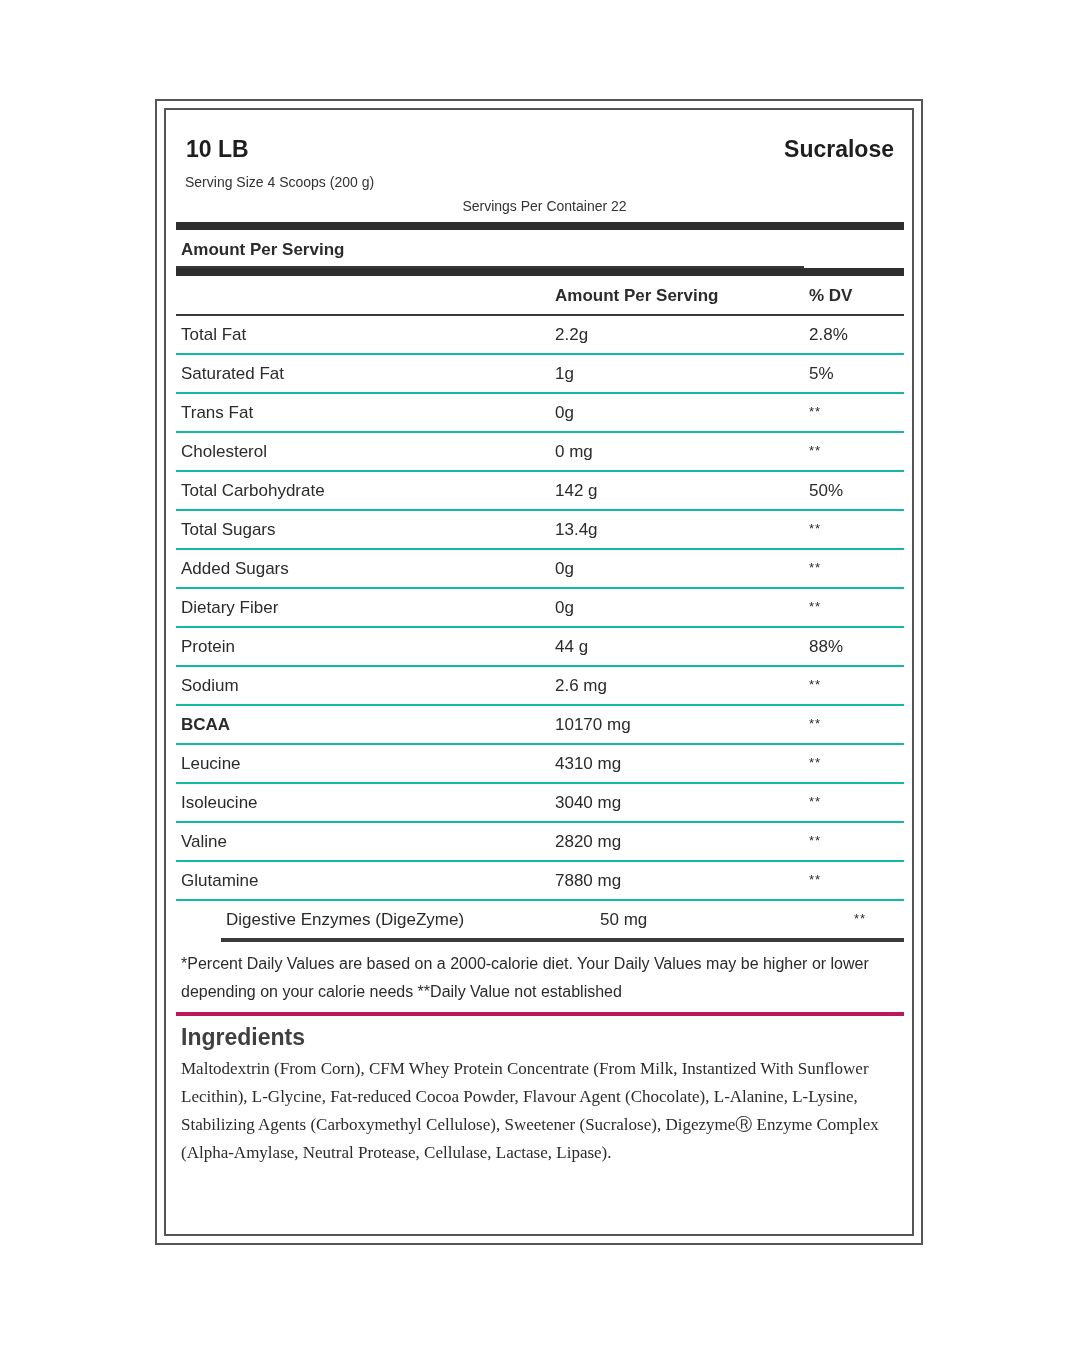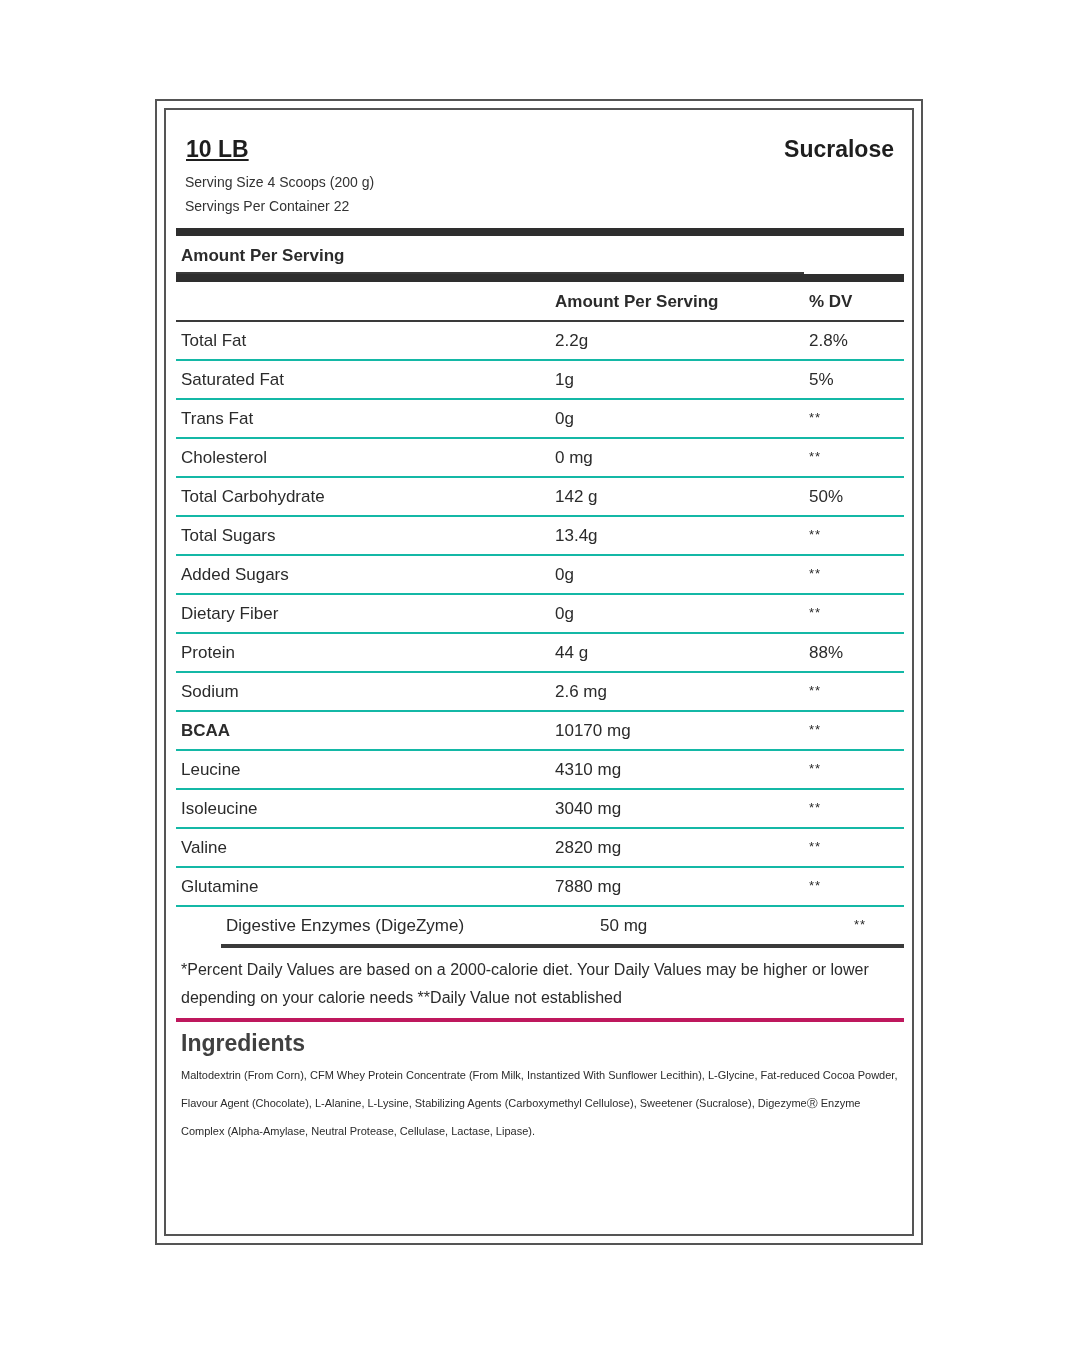--- a/index.html
+++ b/index.html
@@ -1,55 +1,55 @@
 <!DOCTYPE html>
 <html><head>
 <meta charset="utf-8">
 <style>
   html, body { margin: 0; padding: 0; background: #ffffff; }
   body { width: 1080px; height: 1350px; position: relative; font-family: "Liberation Sans", "DejaVu Sans", sans-serif; color: #2b2b2b; }
   .outer { position: absolute; left: 155px; top: 99px; width: 768px; height: 1146px; border: 2px solid #555; box-sizing: border-box; }
   .inner { position: absolute; left: 164px; top: 108px; width: 750px; height: 1128px; border: 2px solid #555; box-sizing: border-box; }
   .content { position: absolute; left: 176px; top: 110px; width: 728px; }
   .head-row { position: relative; height: 60px; }
-  .size { position: absolute; left: 10px; top: 26px; font-size: 23px; font-weight: bold; color: #1e1e1e; text-decoration: underline; }
+  .size { position: absolute; left: 10px; top: 26px; font-size: 23px; font-weight: bold; color: #1e1e1e; }
   .flavor { position: absolute; right: 10px; top: 26px; font-size: 23px; font-weight: bold; color: #1e1e1e; }
   .serv { font-size: 14px; padding-left: 9px; line-height: 24px; color: #333; }
   .thick { height: 8px; background: #2e2e2e; }
   .row { position: relative; height: 37px; border-bottom: 2px solid #14b8a6; font-size: 17px; }
   .row span { position: absolute; top: 9px; }
   .c1 { left: 5px; }
   .c2 { left: 379px; }
   .c3 { left: 633px; }
   .bold { font-weight: bold; }
   .aps-row { height: 36px; border-bottom: 2px solid #3a3a3a; width: 628px; position: relative; font-size: 17px; }
   .aps-row span { position: absolute; top: 10px; }
   .cal-row { height: 36px; position: relative; font-size: 17px; }
   .cal-row span { position: absolute; top: 9px; }
   .dvhead { height: 38px; position: relative; font-size: 17px; border-bottom: 2px solid #3a3a3a; }
   .dvhead span { position: absolute; top: 10px; }
   .stars { font-size: 13px; letter-spacing: 1px; top: 10px !important; }
   .final-border { border-bottom: 4px solid #3a3a3a; margin-left: 45px; }
   .foot { font-size: 16px; line-height: 28px; padding: 8px 5px 6px 5px; border-bottom: 4px solid #be185d; }
   .ing-title { font-size: 23px; font-weight: bold; padding: 8px 5px 0 5px; color: #404040; }
-  .ing-text { font-size: 11px; line-height: 28px; padding: 4px 5px 0 5px; }
+  .ing-text { font-size: 17px; line-height: 28px; padding: 4px 5px 0 5px; font-family: Liberation Serif, serif; }
 </style>
 </head>
 <body>
 
 <div class="outer"></div>
 <div class="inner"></div>
 
 <div class="content">
   <div class="head-row">
     <div class="size">10 LB</div>
     <div class="flavor">Sucralose</div>
   </div>
   <div class="serv">Serving Size 4 Scoops (200 g)</div>
-  <div class="serv" style="margin-bottom:10px;">Servings Per Container 22</div>
+  <div class="serv" style="margin-bottom:4px;text-align:center;">Servings Per Container 22</div>
   <div class="thick"></div>
 
   <div class="aps-row">
     <span class="c1 bold">Amount Per Serving</span>
   </div>
   <div class="thick"></div>
 
   <div class="dvhead">
     <span class="c2 bold">Amount Per Serving</span>
     <span class="c3 bold">% DV</span>

